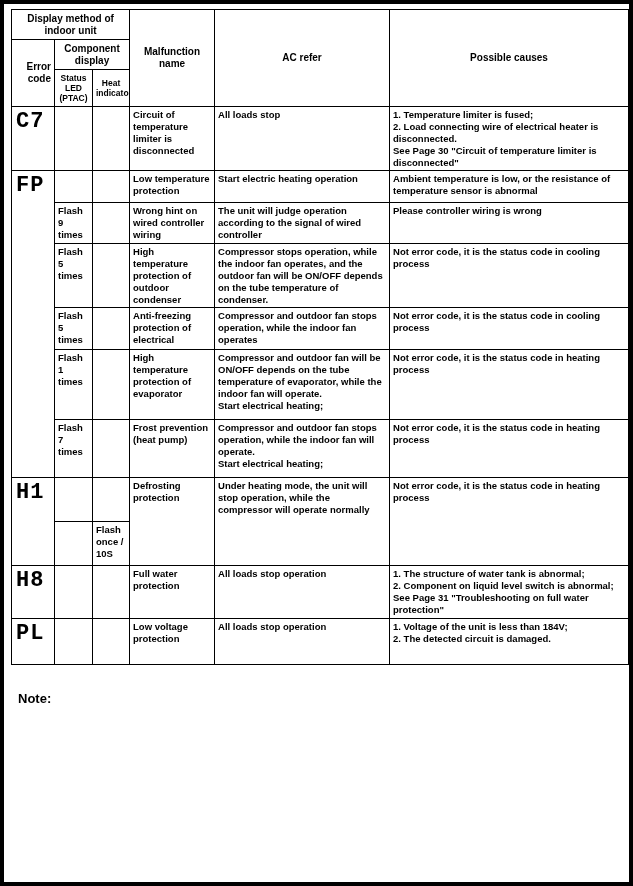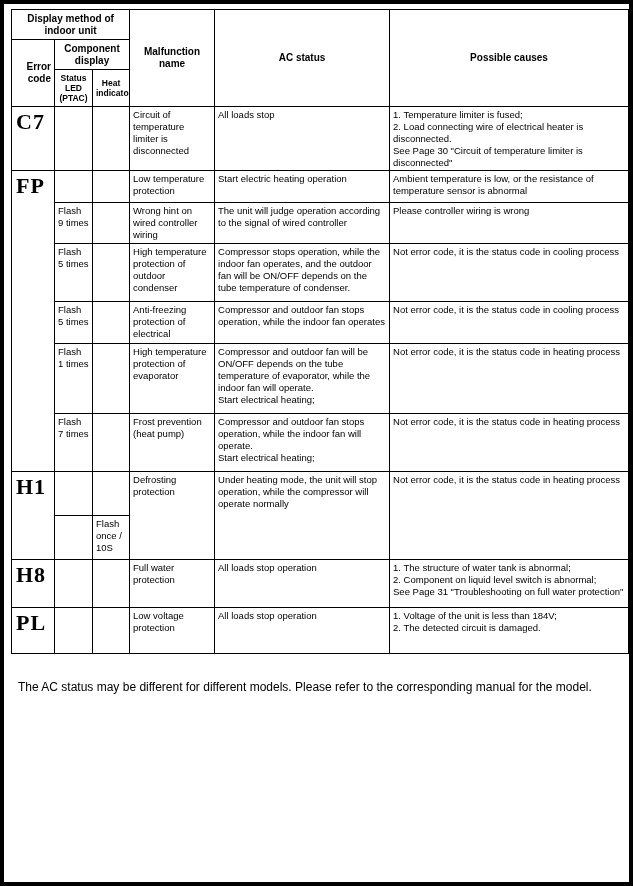--- a/index.html
+++ b/index.html
@@ -29,25 +29,26 @@
   .err-table th {
     font-size:10px;
     font-weight:bold;
     text-align:center;
     vertical-align:middle;
     line-height:1.2;
   }
   .err-table td {
     font-size:9.5px;
     line-height:1.25;
+    font-weight:bold;
   }
   th.th-small { font-size:8.5px; }
   th.th-left  { text-align:right; padding-left:4px; }
   td.code-cell {
-    font-family:Liberation Serif, serif;
+    font-family:Liberation Mono, monospace;
     font-size:22px;
     font-weight:bold;
     letter-spacing:1px;
     line-height:1;
     padding-top:4px;
     padding-left:4px;
     white-space:nowrap;
   }
   .note-block { margin:26px 0 0 7px; }
   .note-title { font-size:13px; font-weight:bold; display:block; }
@@ -64,21 +65,21 @@
       <col style="width:38px">
       <col style="width:37px">
       <col style="width:85px">
       <col style="width:175px">
       <col style="width:239px">
     </colgroup>
     <thead>
       <tr style="height:30px">
         <th colspan="3">Display method of indoor unit</th>
         <th rowspan="3">Malfunction name</th>
-        <th rowspan="3">AC status</th>
+        <th rowspan="3">AC refer</th>
         <th rowspan="3">Possible causes</th>
       </tr>
       <tr style="height:30px">
         <th rowspan="2" class="th-left">Error code</th>
         <th colspan="2">Component display</th>
       </tr>
       <tr style="height:37px">
         <th class="th-small">Status
 LED
 (PTAC)</th>
@@ -176,16 +177,16 @@
         <td>Low voltage protection</td>
         <td>All loads stop operation</td>
         <td>1. Voltage of the unit is less than 184V;
 2. The detected circuit is damaged.</td>
       </tr>
 
     </tbody>
   </table>
 
   <div class="note-block">
-    <span class="note-text">The AC status may be different for different models. Please refer to the corresponding manual for the model.</span>
+    <span class="note-title">Note:</span>
   </div>
 
 </div>
 
 </body></html>

